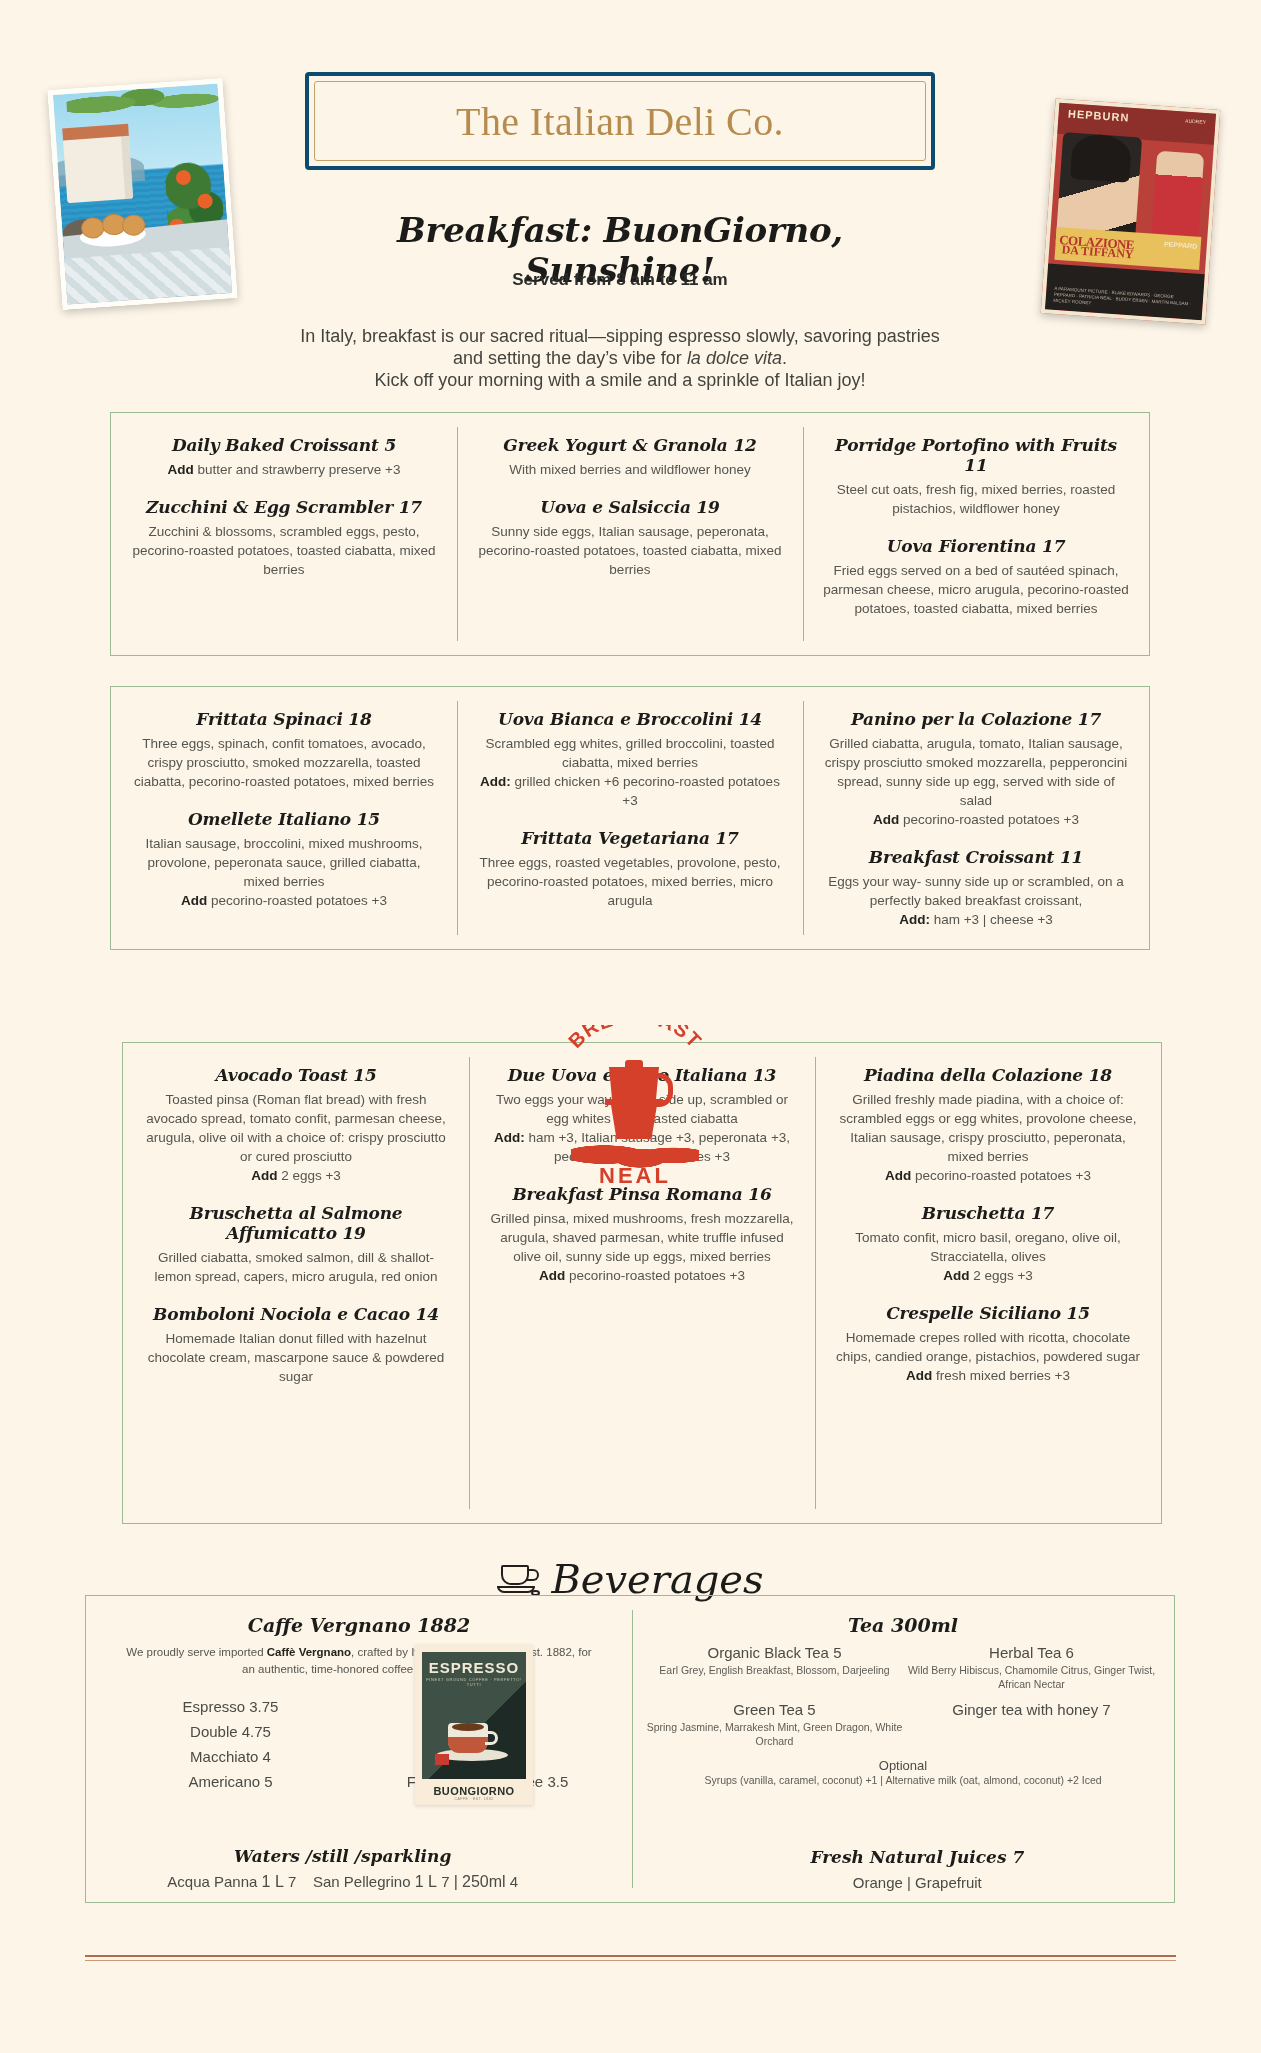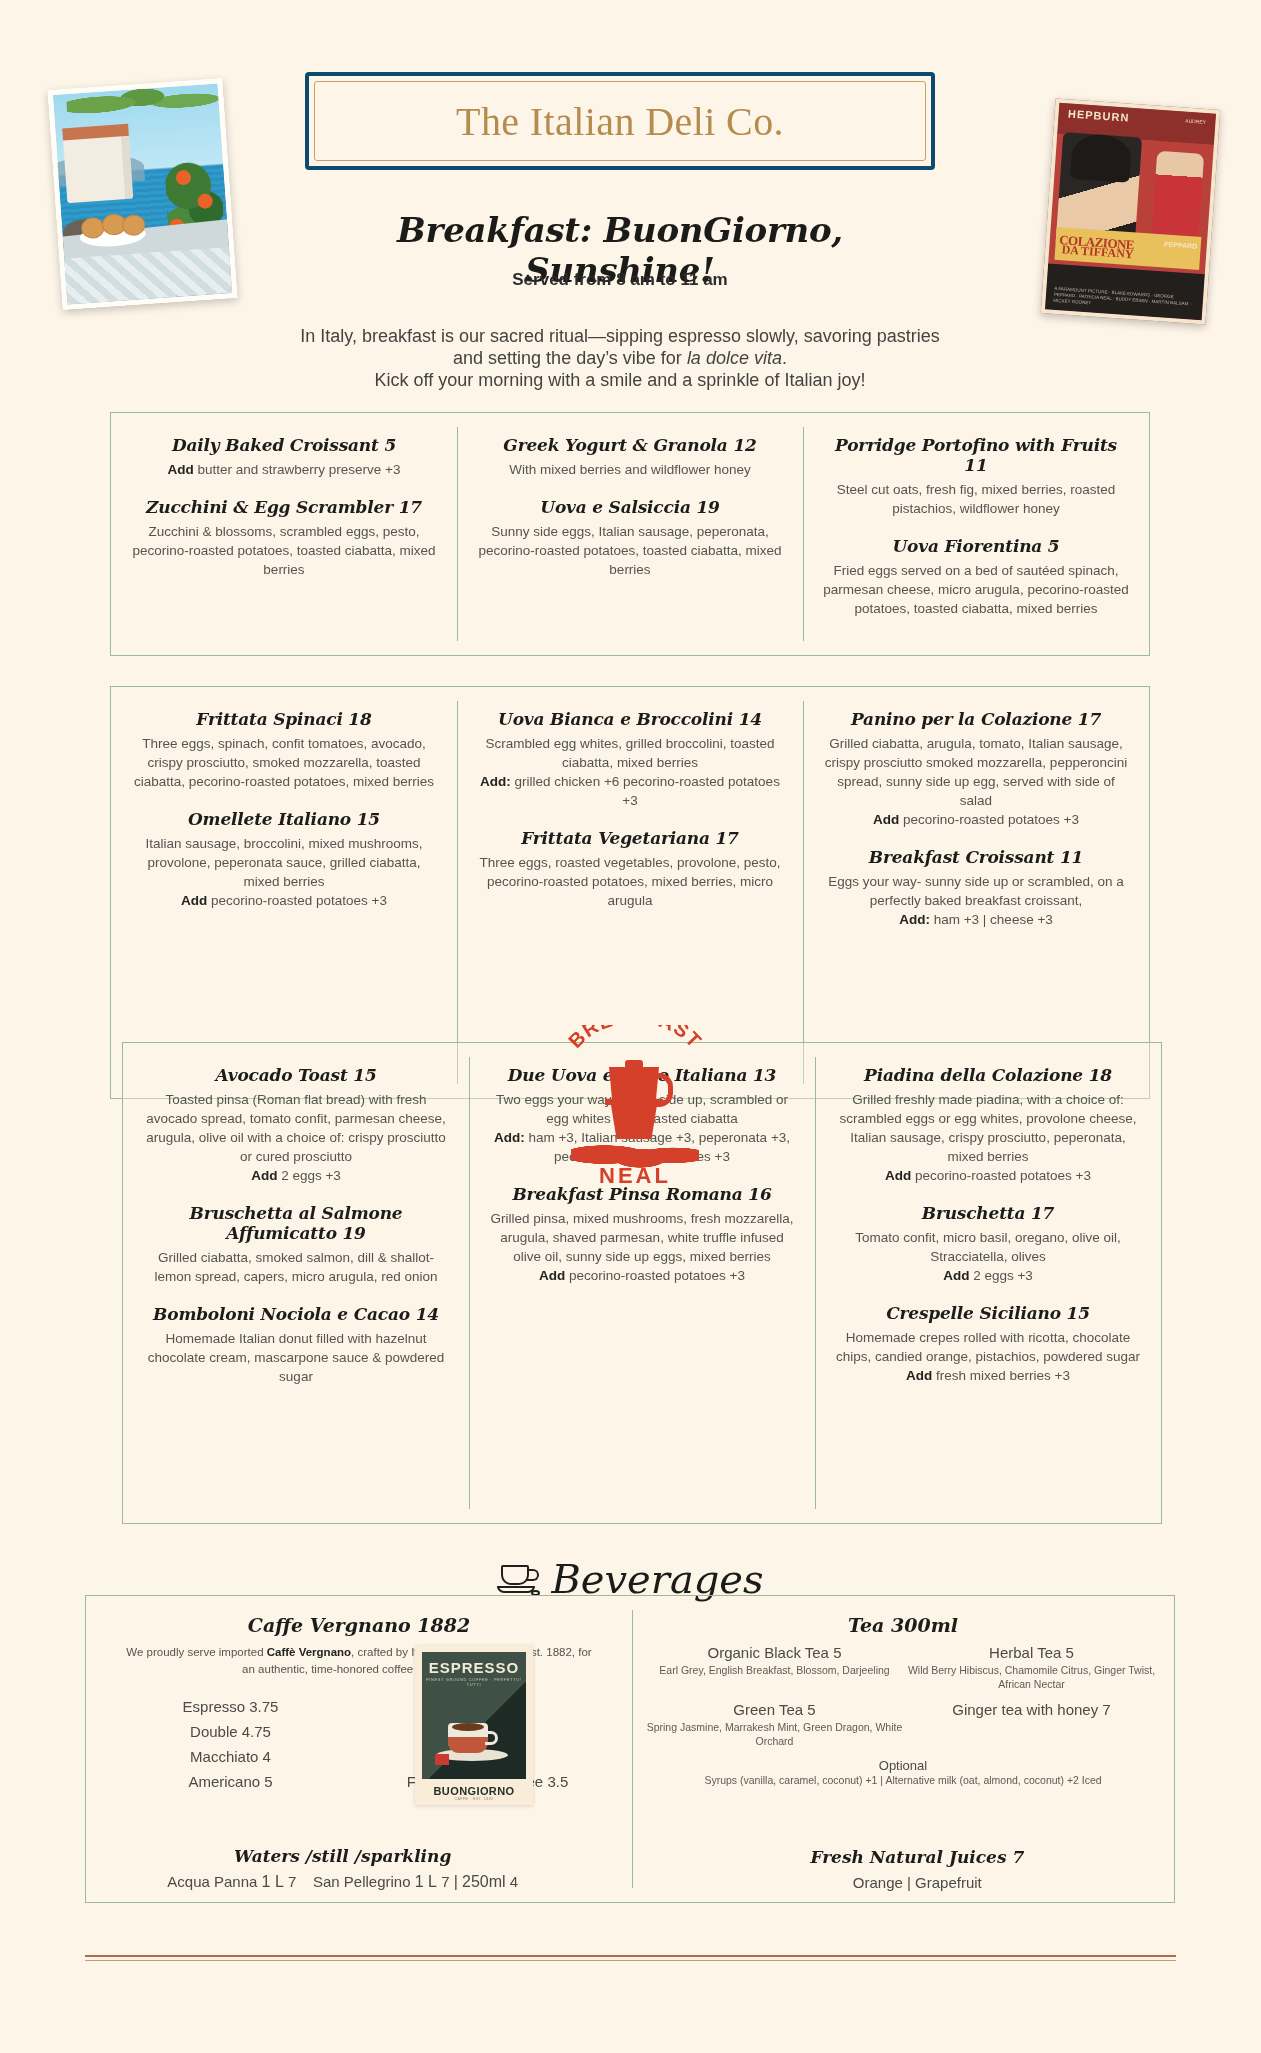--- a/index.html
+++ b/index.html
@@ -384,28 +384,28 @@
             <div class="dish-name">Uova e Salsiccia  19</div>
             <div class="dish-desc">Sunny side eggs, Italian sausage, peperonata, pecorino-roasted potatoes, toasted ciabatta, mixed berries</div>
           </div>
         </div>
         <div class="col">
           <div class="dish">
             <div class="dish-name">Porridge Portofino with Fruits  11</div>
             <div class="dish-desc">Steel cut oats, fresh fig, mixed berries, roasted pistachios, wildflower honey</div>
           </div>
           <div class="dish">
-            <div class="dish-name">Uova Fiorentina  5</div>
+            <div class="dish-name">Uova Fiorentina  17</div>
             <div class="dish-desc">Fried eggs served on a bed of sautéed spinach, parmesan cheese, micro arugula, pecorino-roasted potatoes, toasted ciabatta, mixed berries</div>
           </div>
         </div>
       </div>
     </div>
 
-  <div class="section" id="sec1" style="left:110px; top:686px; width:1040px; height:413px;">
+  <div class="section" id="sec1" style="left:110px; top:686px; width:1040px; height:264px;">
       <div class="sec-inner">
         <div class="col">
           <div class="dish">
             <div class="dish-name">Frittata Spinaci  18</div>
             <div class="dish-desc">Three eggs, spinach, confit tomatoes, avocado, crispy prosciutto, smoked mozzarella,  toasted ciabatta, pecorino-roasted potatoes, mixed berries</div>
           </div>
           <div class="dish">
             <div class="dish-name">Omellete Italiano  15</div>
             <div class="dish-desc">Italian sausage, broccolini, mixed mushrooms, provolone, peperonata sauce, grilled ciabatta, mixed berries</div>
             <div class="dish-desc"><b>Add</b> pecorino-roasted potatoes +3</div>
@@ -527,21 +527,21 @@
           </div>
       </div>
       <div class="col" style="padding:18px 14px 70px;">
         <div class="bev-col-title">Tea 300ml</div>
         <div class="tea-grid" id="tea-grid">
             <div class="tea-item">
               <div class="tea-name">Organic Black Tea  5</div>
               <div class="tea-note">Earl Grey, English Breakfast, Blossom, Darjeeling</div>
             </div>
             <div class="tea-item">
-              <div class="tea-name">Herbal Tea 5</div>
+              <div class="tea-name">Herbal Tea 6</div>
               <div class="tea-note">Wild Berry Hibiscus, Chamomile Citrus, Ginger Twist, African Nectar</div>
             </div>
             <div class="tea-item">
               <div class="tea-name">Green Tea 5</div>
               <div class="tea-note">Spring Jasmine, Marrakesh Mint, Green Dragon, White Orchard</div>
             </div>
             <div class="tea-item">
               <div class="tea-name">Ginger tea with honey 7</div>
             </div>
           </div>

